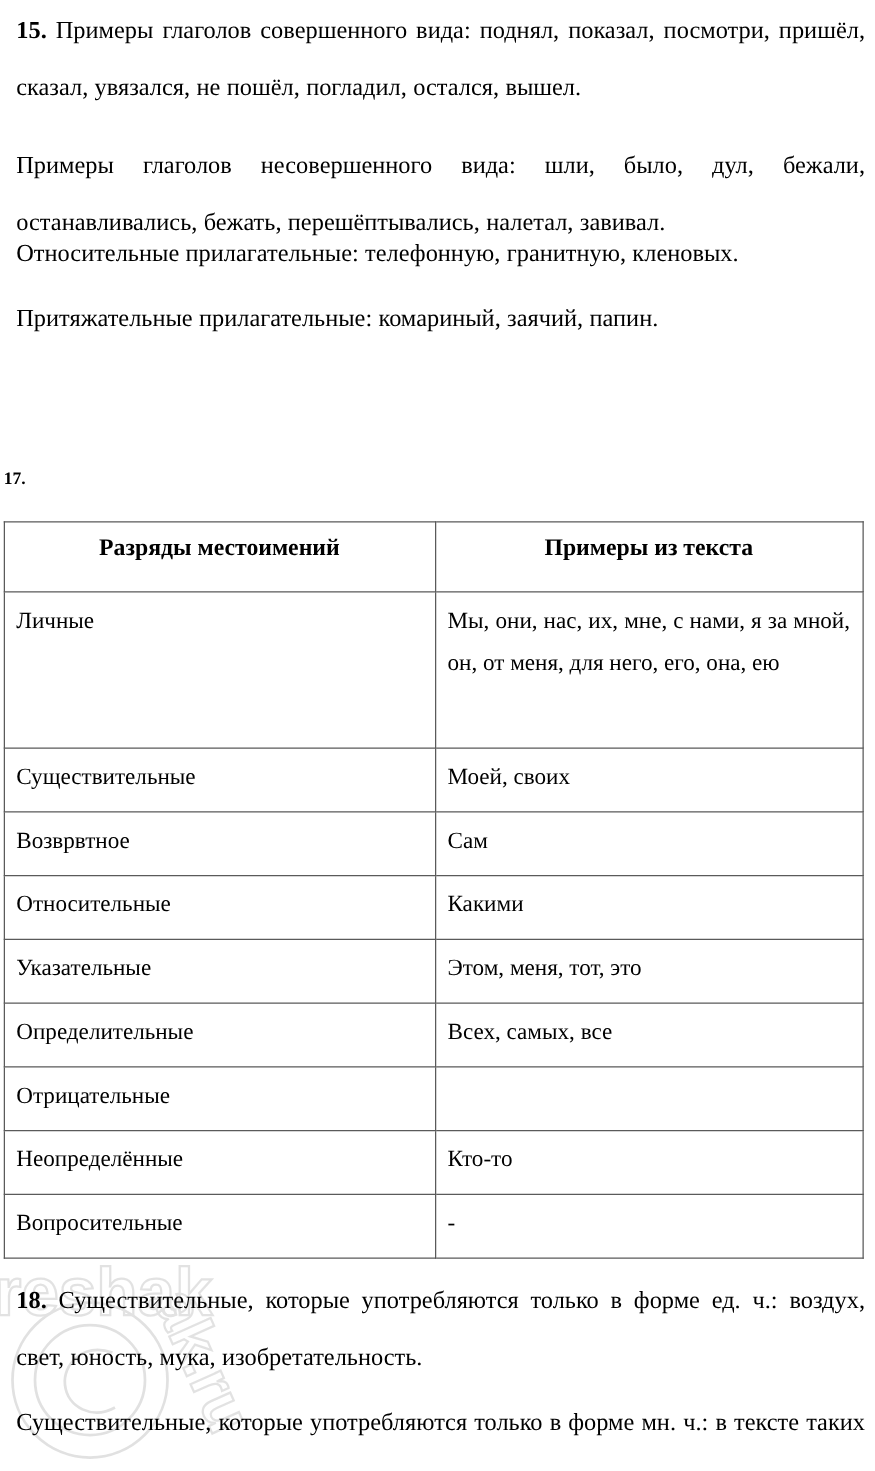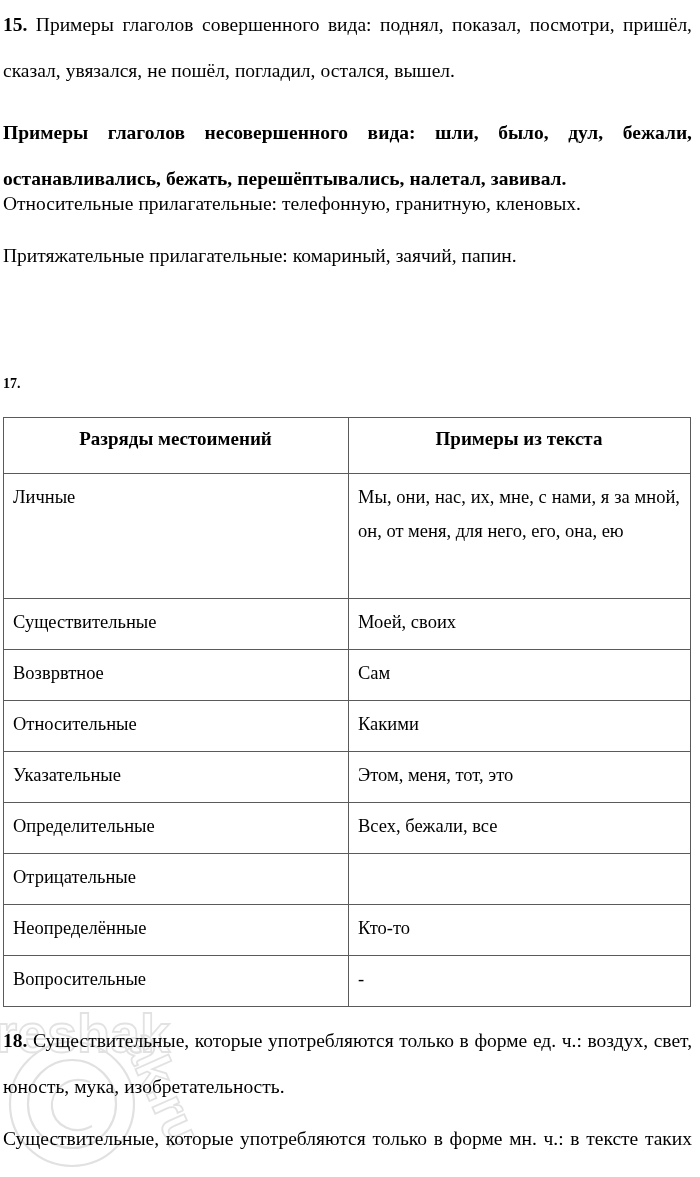--- a/index.html
+++ b/index.html
@@ -42,29 +42,29 @@
     position: relative;
     z-index: 2;
   }
 
   .para {
     font-size: 19.5px;
     line-height: 46px;
     text-align: justify;
     text-justify: inter-word;
     margin: 0;
-    padding: 0 8px 0 3px;
+    padding: 0 8px 0 13px;
     word-spacing: 0.2px;
   }
   .para .num {
     font-weight: bold;
   }
 
   .block-15 { position: absolute; top: 2px; left: 0; width: 700px; }
-  .block-15 .para.p2 { margin-top: 16px; font-weight: bold; }
+  .block-15 .para.p2 { margin-top: 16px; }
 
   .block-16 { position: absolute; top: 181px; left: 0; width: 700px; }
   .block-16 .para { margin-top: 0; }
   .block-16 .para + .para { margin-top: 6px; }
 
   .label-17 {
     position: absolute;
     top: 370px;
     left: 3px;
     font-size: 14px;
@@ -189,21 +189,21 @@
           <tr>
             <td>Относительные</td>
             <td class="examples plain">Какими</td>
           </tr>
           <tr>
             <td>Указательные</td>
             <td class="examples plain">Этом, меня, тот, это</td>
           </tr>
           <tr>
             <td>Определительные</td>
-            <td class="examples plain">Всех, бежали, все</td>
+            <td class="examples plain">Всех, самых, все</td>
           </tr>
           <tr>
             <td>Отрицательные</td>
             <td class="examples plain"></td>
           </tr>
           <tr>
             <td>Неопределённые</td>
             <td class="examples plain">Кто-то</td>
           </tr>
           <tr>

